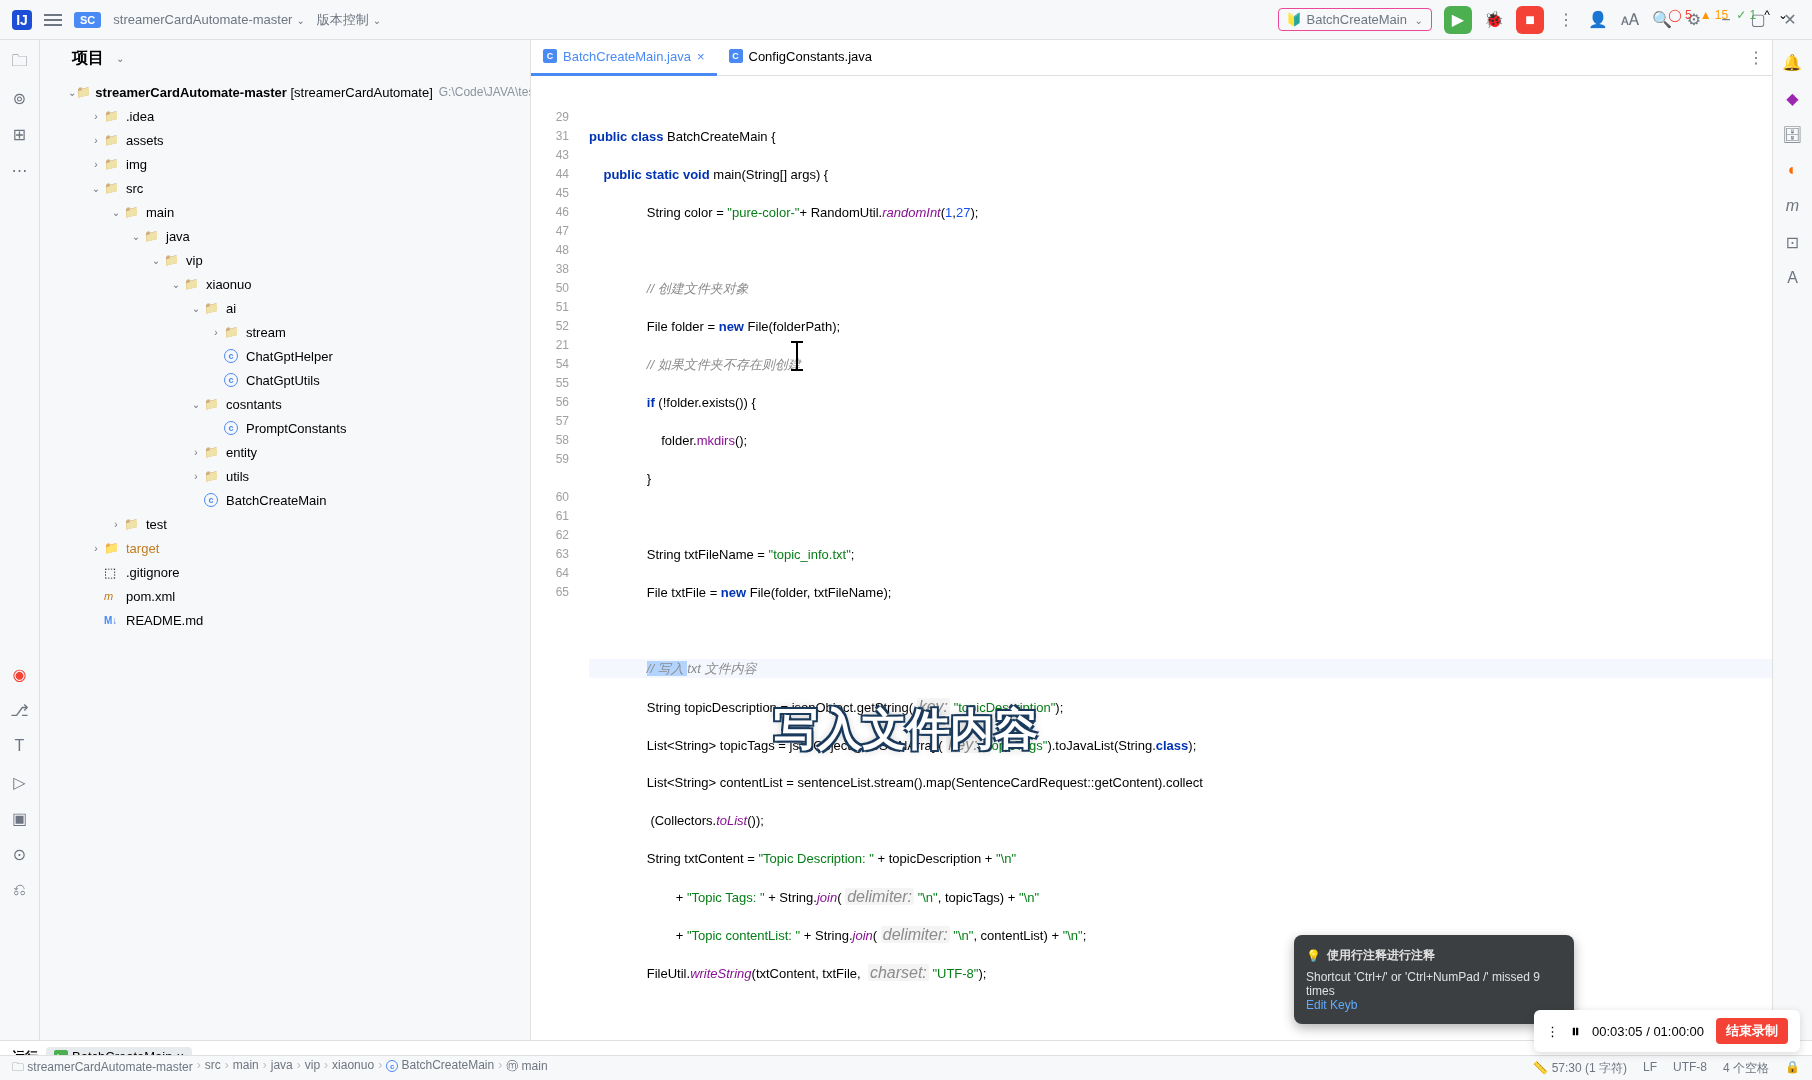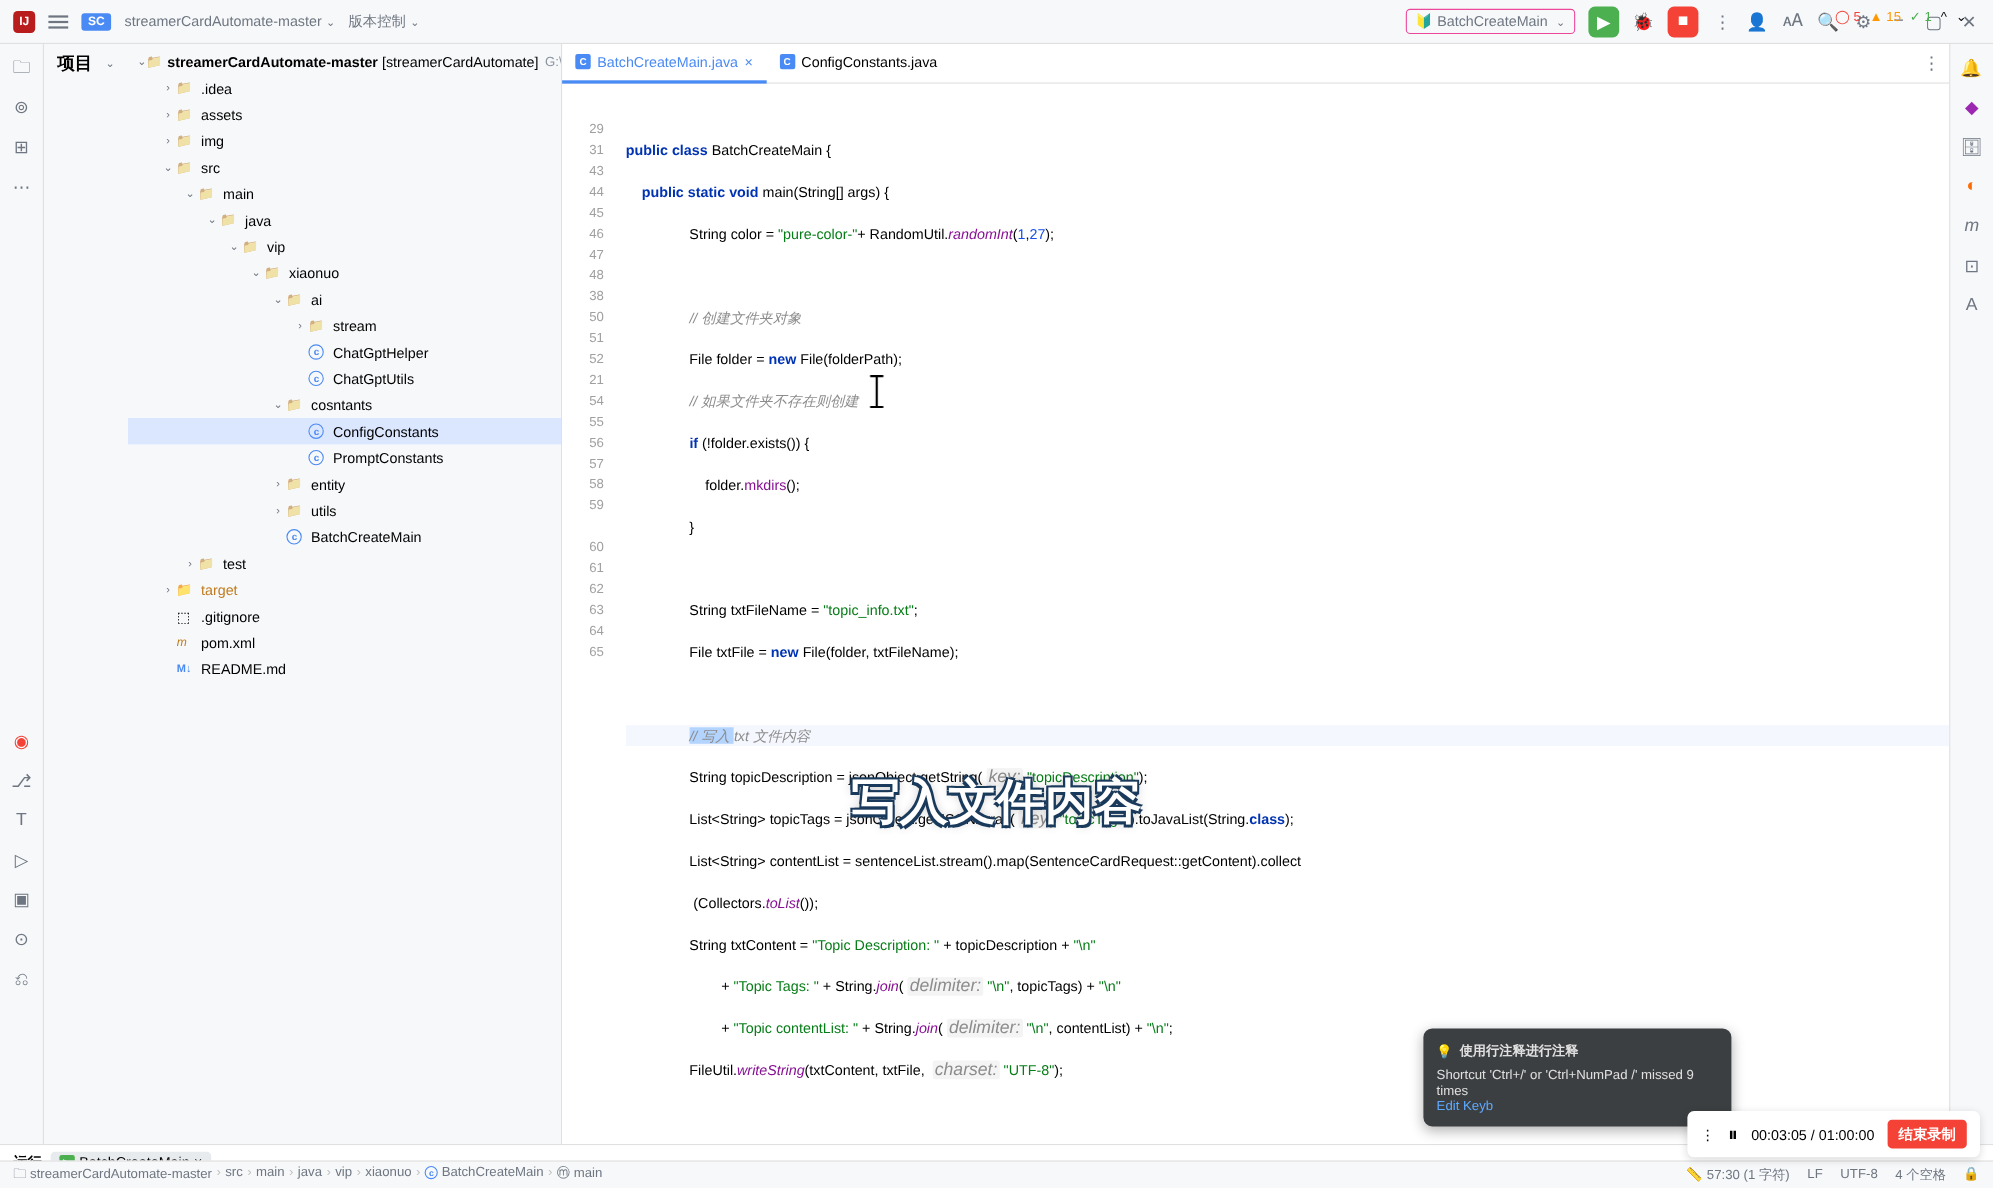--- a/index.html
+++ b/index.html
@@ -1,32 +1,32 @@
 <!DOCTYPE html>
 <html><head>
   <meta charset="utf-8">
   <style>
     * { margin: 0; padding: 0; box-sizing: border-box; font-family: -apple-system, "Segoe UI", sans-serif; }
     body { background: #f7f8fa; width: 1812px; height: 1080px; overflow: hidden; position: relative; }
     .header { height: 40px; background: #f7f8fa; display: flex; align-items: center; padding: 0 12px; border-bottom: 1px solid #e0e0e0; }
     .header-left { display: flex; align-items: center; gap: 12px; }
-    .logo { width: 20px; height: 20px; background: #b91c1c; border-radius: 4px; display: flex; align-items: center; justify-content: center; color: white; font-size: 11px; font-weight: bold; }
+    .logo { width: 20px; height: 20px; background: #1d4ed8; border-radius: 4px; display: flex; align-items: center; justify-content: center; color: white; font-size: 14px; font-weight: bold; }
     .menu-icon { width: 18px; height: 18px; cursor: pointer; display: flex; flex-direction: column; justify-content: center; gap: 3px; }
     .menu-icon span { height: 2px; background: #6e7681; }
     .proj-label { background: #4a8af4; color: white; padding: 2px 6px; border-radius: 3px; font-size: 11px; font-weight: bold; }
     .header-text { font-size: 13px; color: #6e7681; }
     .dropdown-arrow { font-size: 10px; color: #6e7681; margin-left: 4px; }
     .header-right { margin-left: auto; display: flex; align-items: center; gap: 12px; }
     .header-icon { width: 20px; height: 20px; display: flex; align-items: center; justify-content: center; cursor: pointer; color: #6e7681; }
     .green-btn { background: #4caf50; border-radius: 6px; width: 28px; height: 28px; display: flex; align-items: center; justify-content: center; }
     .red-btn { background: #f44336; border-radius: 6px; width: 28px; height: 28px; display: flex; align-items: center; justify-content: center; }
     .main-container { display: flex; height: calc(100% - 80px); }
     .left-rail { width: 40px; background: #f7f8fa; border-right: 1px solid #e0e0e0; display: flex; flex-direction: column; align-items: center; padding-top: 12px; gap: 16px; }
     .rail-icon { width: 20px; height: 20px; display: flex; align-items: center; justify-content: center; color: #6e7681; cursor: pointer; }
-    .project-panel { width: 470px; background: #f7f8fa; display: flex; flex-direction: row; }
+    .project-panel { width: 470px; background: #f7f8fa; display: flex; flex-direction: column; margin-left: 20px; }
     .panel-header { height: 36px; display: flex; align-items: center; padding: 0 12px; gap: 8px; }
     .tree { flex: 1; overflow-y: auto; padding: 4px 0; font-size: 13px; }
     .tree-node { display: flex; align-items: center; height: 24px; cursor: pointer; padding-right: 8px; }
     .tree-node.selected { background: #dbe7ff; }
     .tree-chevron { width: 16px; display: flex; justify-content: center; color: #6e7681; font-size: 10px; }
     .tree-icon { width: 18px; margin-right: 4px; display: flex; align-items: center; }
     .tree-label { white-space: nowrap; }
     .tree-path { color: #8b949e; margin-left: 6px; font-size: 12px; }
     .editor-area { flex: 1; background: #ffffff; display: flex; flex-direction: column; border-left: 1px solid #e0e0e0; }
     .tab-bar { height: 36px; display: flex; align-items: center; border-bottom: 1px solid #e0e0e0; }
@@ -199,27 +199,20 @@
           <span class="tree-icon">
             <span class="class-ico"></span>
           </span>
           <span class="tree-label">ChatGptUtils</span>
         </div>
       <div class="tree-node" style="padding-left:128px">
           <span class="tree-chevron">⌄</span>
           <span class="tree-icon folder-ico"></span>
           <span class="tree-label">cosntants</span>
         </div>
-      <div class="tree-node selected" style="padding-left:148px">
-          <span class="tree-chevron"></span>
-          <span class="tree-icon">
-            <span class="class-ico"></span>
-          </span>
-          <span class="tree-label">ConfigConstants</span>
-        </div>
       <div class="tree-node" style="padding-left:148px">
           <span class="tree-chevron"></span>
           <span class="tree-icon">
             <span class="class-ico"></span>
           </span>
           <span class="tree-label">PromptConstants</span>
         </div>
       <div class="tree-node" style="padding-left:128px">
           <span class="tree-chevron">›</span>
           <span class="tree-icon folder-ico"></span>

